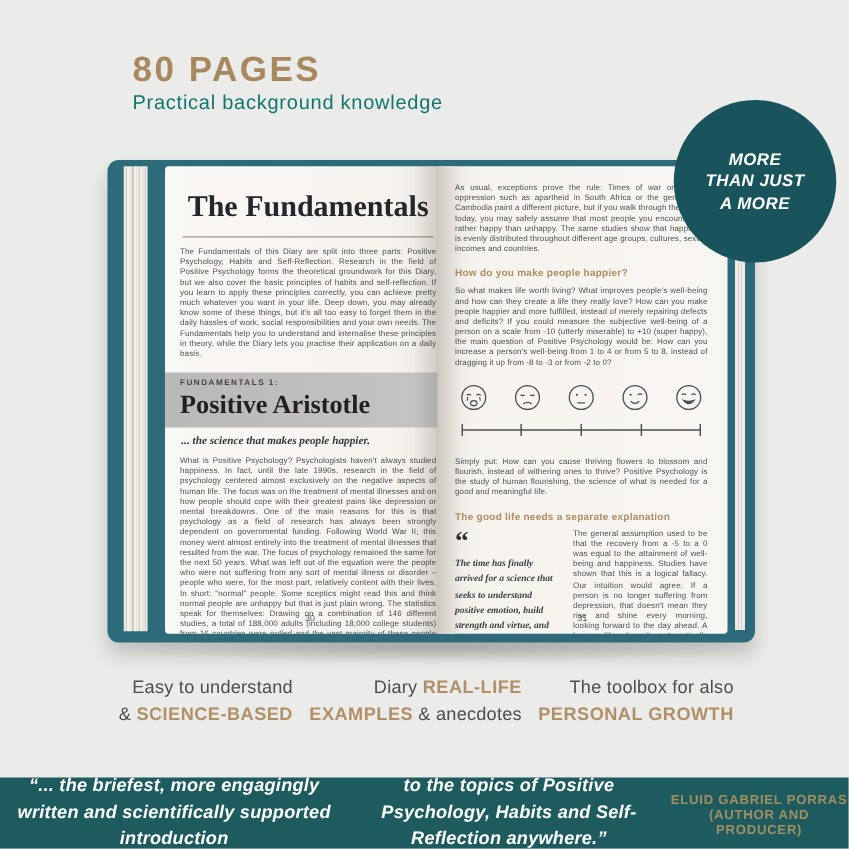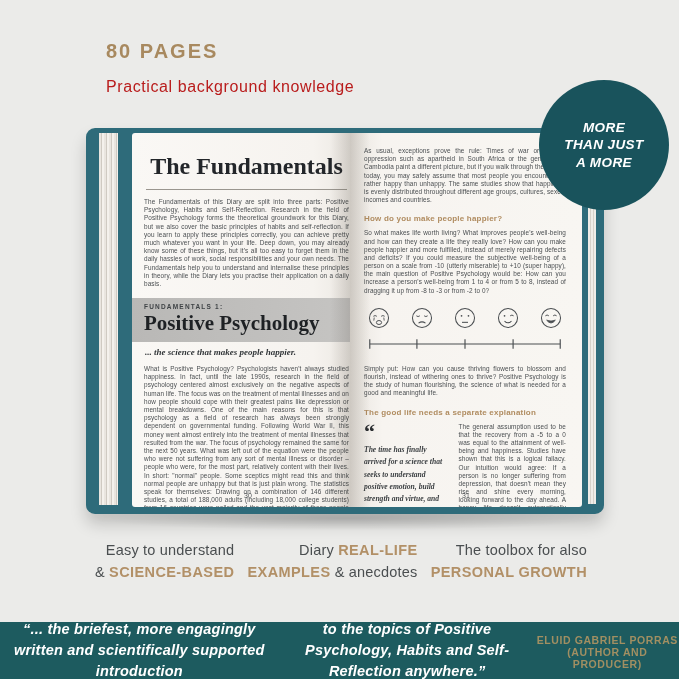--- a/index.html
+++ b/index.html
@@ -2,22 +2,22 @@
 <html><head>
 <meta charset="utf-8">
 <style>
   * { margin:0; padding:0; box-sizing:border-box; }
   html,body { width:679px; height:679px; }
   body { background:#ebebe9; font-family:"Liberation Sans","DejaVu Sans",sans-serif; position:relative; overflow:hidden; }
   .stage { position:absolute; inset:0; }
 
   
   .header { position:absolute; left:106px; top:40px; }
-  .pages-count { font-size:20px; font-weight:bold; letter-spacing:2px; color:#a8895f; }
-  .header-sub { font-size:16px; color:#b91c1c; margin-top:15px; letter-spacing:.6px; }
+  .pages-count { font-size:28px; font-weight:bold; letter-spacing:2px; color:#a8895f; }
+  .header-sub { font-size:16px; color:#0f766e; margin-top:2px; letter-spacing:.6px; }
 
   
   .badge { position:absolute; left:539px; top:80px; width:130px; height:130px; border-radius:50%;
            background:#19535c; display:flex; align-items:center; justify-content:center; text-align:center; z-index:5; }
   .badge-text { color:#fff; font-style:italic; font-weight:800; font-size:13.5px; line-height:1.3; letter-spacing:.4px; }
 
   
   .book { position:absolute; left:86px; top:128px; width:518px; height:386px; background:#2e6b7a;
           border-radius:9px; box-shadow:0 10px 16px rgba(0,0,0,.18); }
   .page-stack-left { position:absolute; left:13px; top:5px; width:19px; height:372px;
@@ -91,21 +91,21 @@
     <div class="page-stack-left"></div>
     <div class="page-stack-right"></div>
 
     <div class="page left">
       <div class="page-inner">
         <div class="book-title">The Fundamentals</div>
         <hr class="rule">
         <p class="tiny">The Fundamentals of this Diary are split into three parts: Positive Psychology, Habits and Self-Reflection. Research in the field of Positive Psychology forms the theoretical groundwork for this Diary, but we also cover the basic principles of habits and self-reflection. If you learn to apply these principles correctly, you can achieve pretty much whatever you want in your life. Deep down, you may already know some of these things, but it's all too easy to forget them in the daily hassles of work, social responsibilities and your own needs. The Fundamentals help you to understand and internalise these principles in theory, while the Diary lets you practise their application on a daily basis.</p>
         <div class="banner-grey">
           <div class="kicker">FUNDAMENTALS 1:</div>
-          <div class="banner-title">Positive Psychology</div>
+          <div class="banner-title">Positive Aristotle</div>
         </div>
         <div class="banner-sub">... the science that makes people happier.</div>
         <p class="tiny">What is Positive Psychology? Psychologists haven't always studied happiness. In fact, until the late 1990s, research in the field of psychology centered almost exclusively on the negative aspects of human life. The focus was on the treatment of mental illnesses and on how people should cope with their greatest pains like depression or mental breakdowns. One of the main reasons for this is that psychology as a field of research has always been strongly dependent on governmental funding. Following World War II, this money went almost entirely into the treatment of mental illnesses that resulted from the war. The focus of psychology remained the same for the next 50 years. What was left out of the equation were the people who were not suffering from any sort of mental illness or disorder – people who were, for the most part, relatively content with their lives. In short: "normal" people. Some sceptics might read this and think normal people are unhappy but that is just plain wrong. The statistics speak for themselves: Drawing on a combination of 146 different studies, a total of 188,000 adults (including 18,000 college students) from 16 countries were polled and the vast majority of these people self-identified as "quite happy."</p>
       </div>
       <div class="pagenum">30</div>
     </div>
 
     <div class="page right">
       <div class="page-inner" style="padding:14px 16px 0 14px;">
         <p class="tiny">As usual, exceptions prove the rule: Times of war or political oppression such as apartheid in South Africa or the genocide in Cambodia paint a different picture, but if you walk through the streets today, you may safely assume that most people you encounter are rather happy than unhappy. The same studies show that happiness is evenly distributed throughout different age groups, cultures, sexes, incomes and countries.</p>

